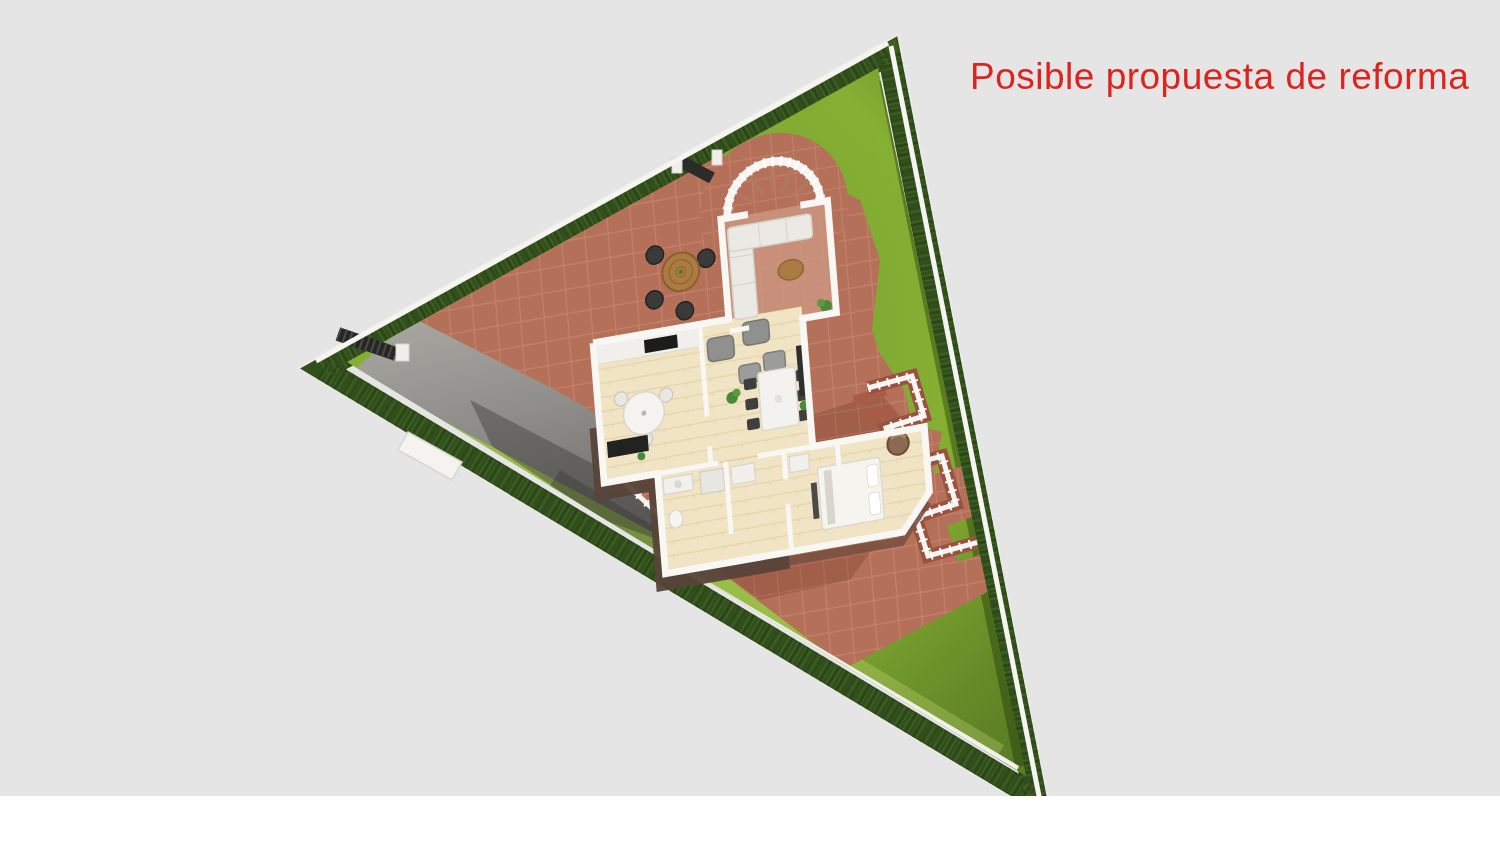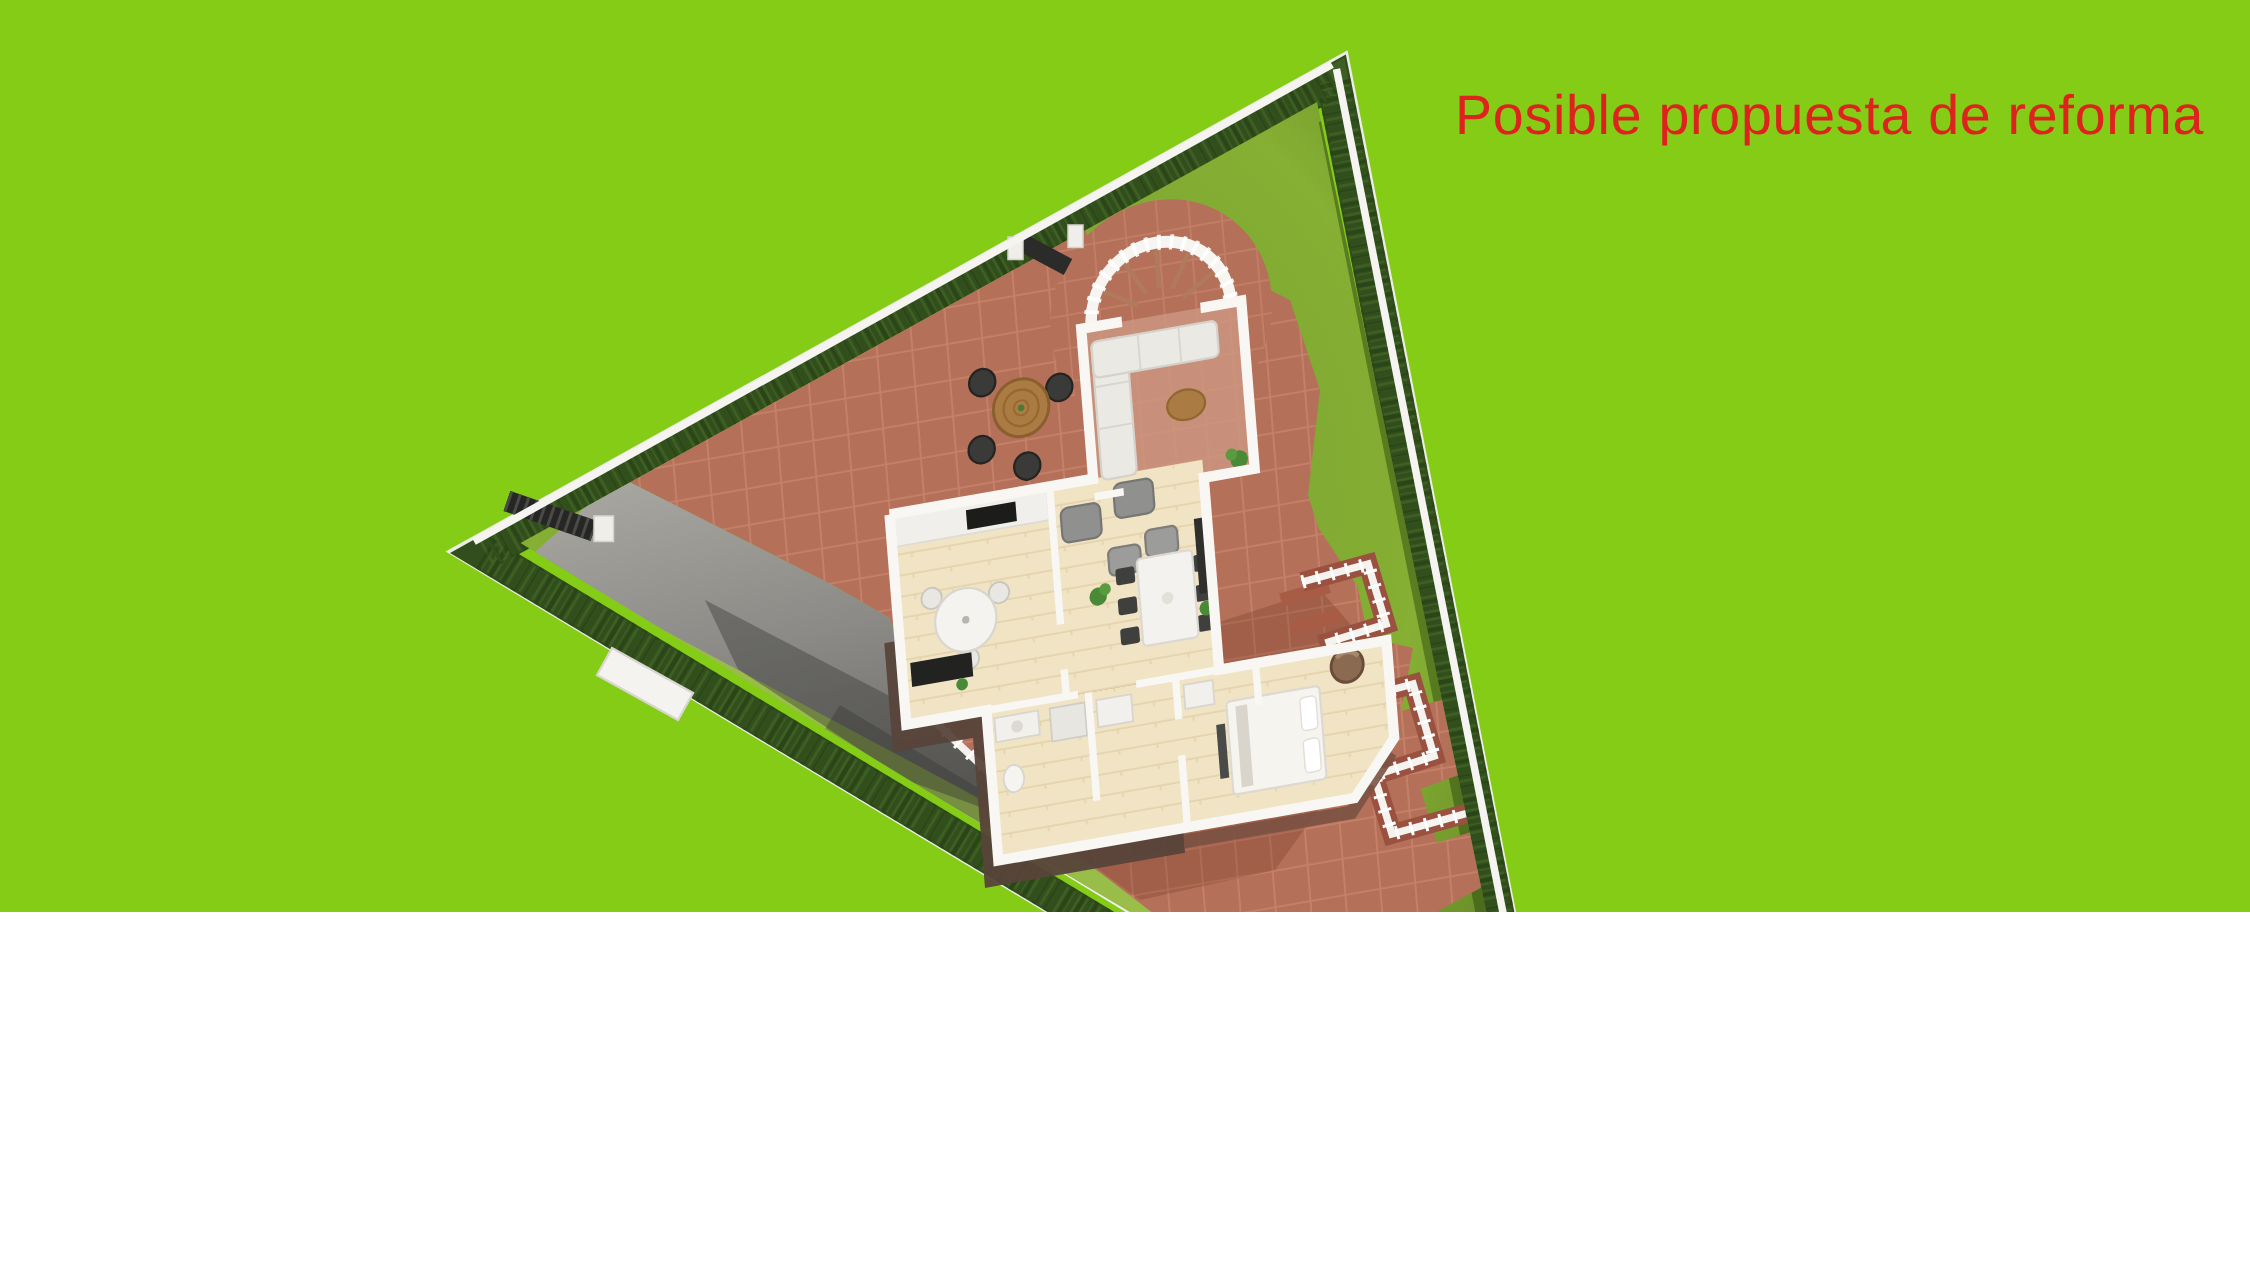--- a/index.html
+++ b/index.html
@@ -1,16 +1,16 @@
 <!DOCTYPE html>
 <html><head>
 <meta charset="utf-8">
 <style>
   html,body{margin:0;padding:0;background:#ffffff;}
-  .stage{position:relative;width:1500px;height:608px;background:#84cc16;overflow:hidden;}
+  .stage{position:relative;width:1500px;height:796px;background:#e5e5e5;overflow:hidden;}
   svg{display:block;}
   .title-text{font-family:"Liberation Sans","DejaVu Sans",sans-serif;font-size:37px;font-weight:400;letter-spacing:0.5px;}
 </style>
 </head>
 <body>
 
 <div class="stage">
 <svg width="1500" height="844" viewBox="0 0 1500 844" xmlns="http://www.w3.org/2000/svg">
   <defs>
     <clipPath id="plotClip">

